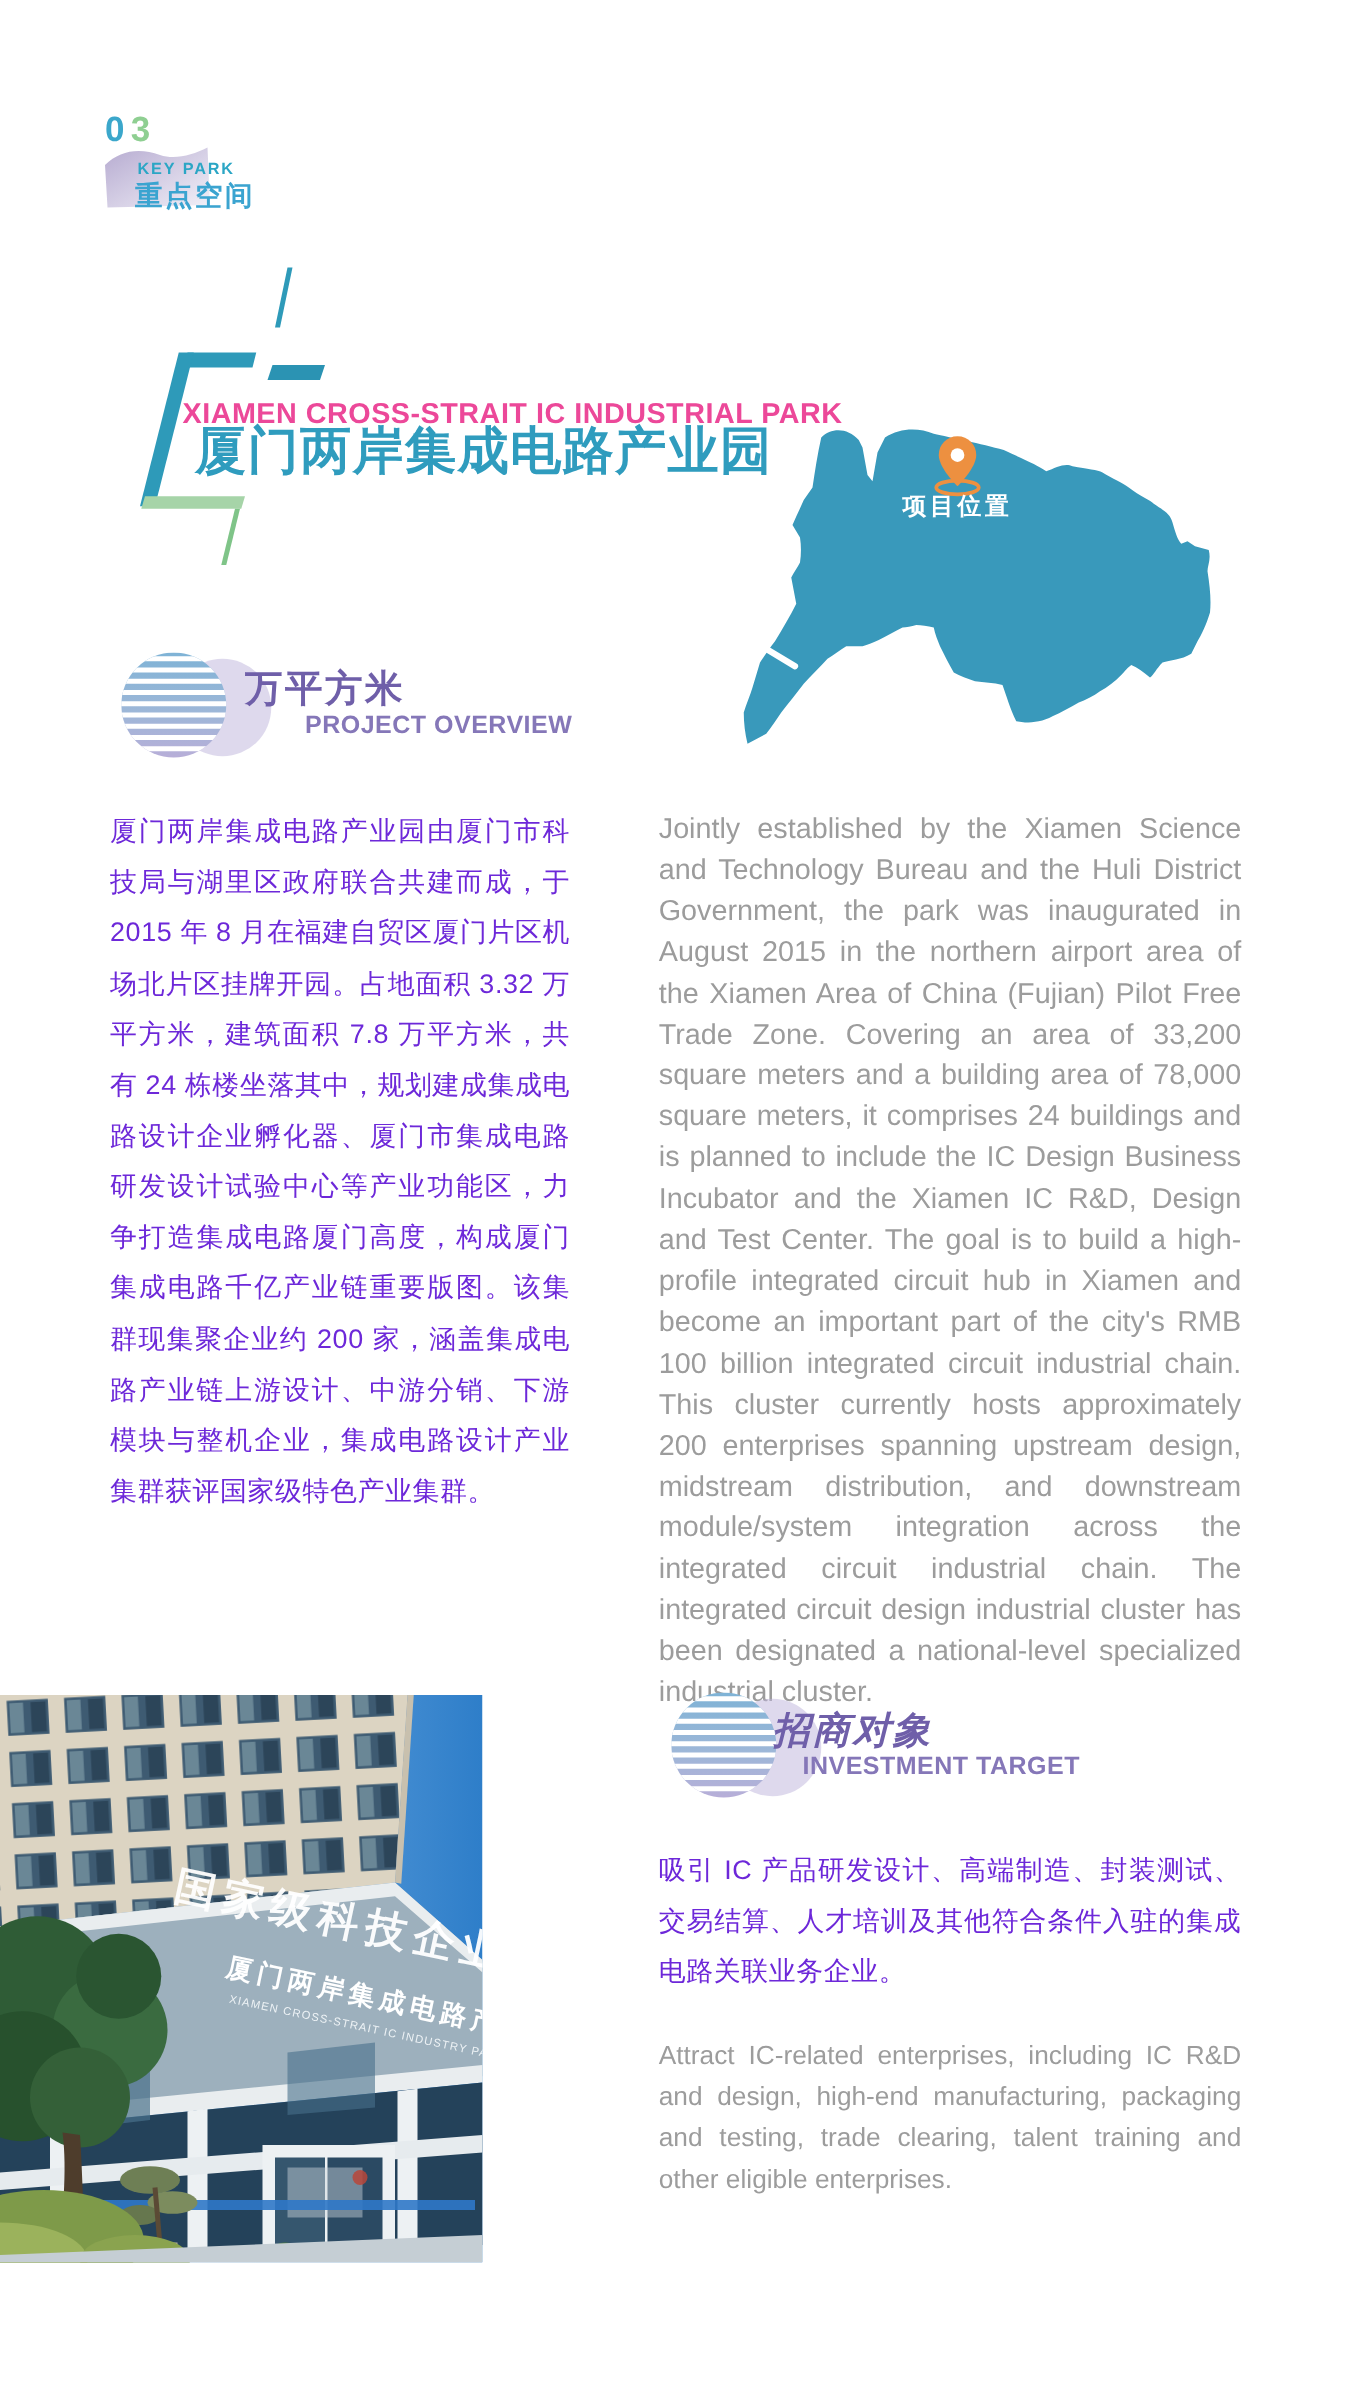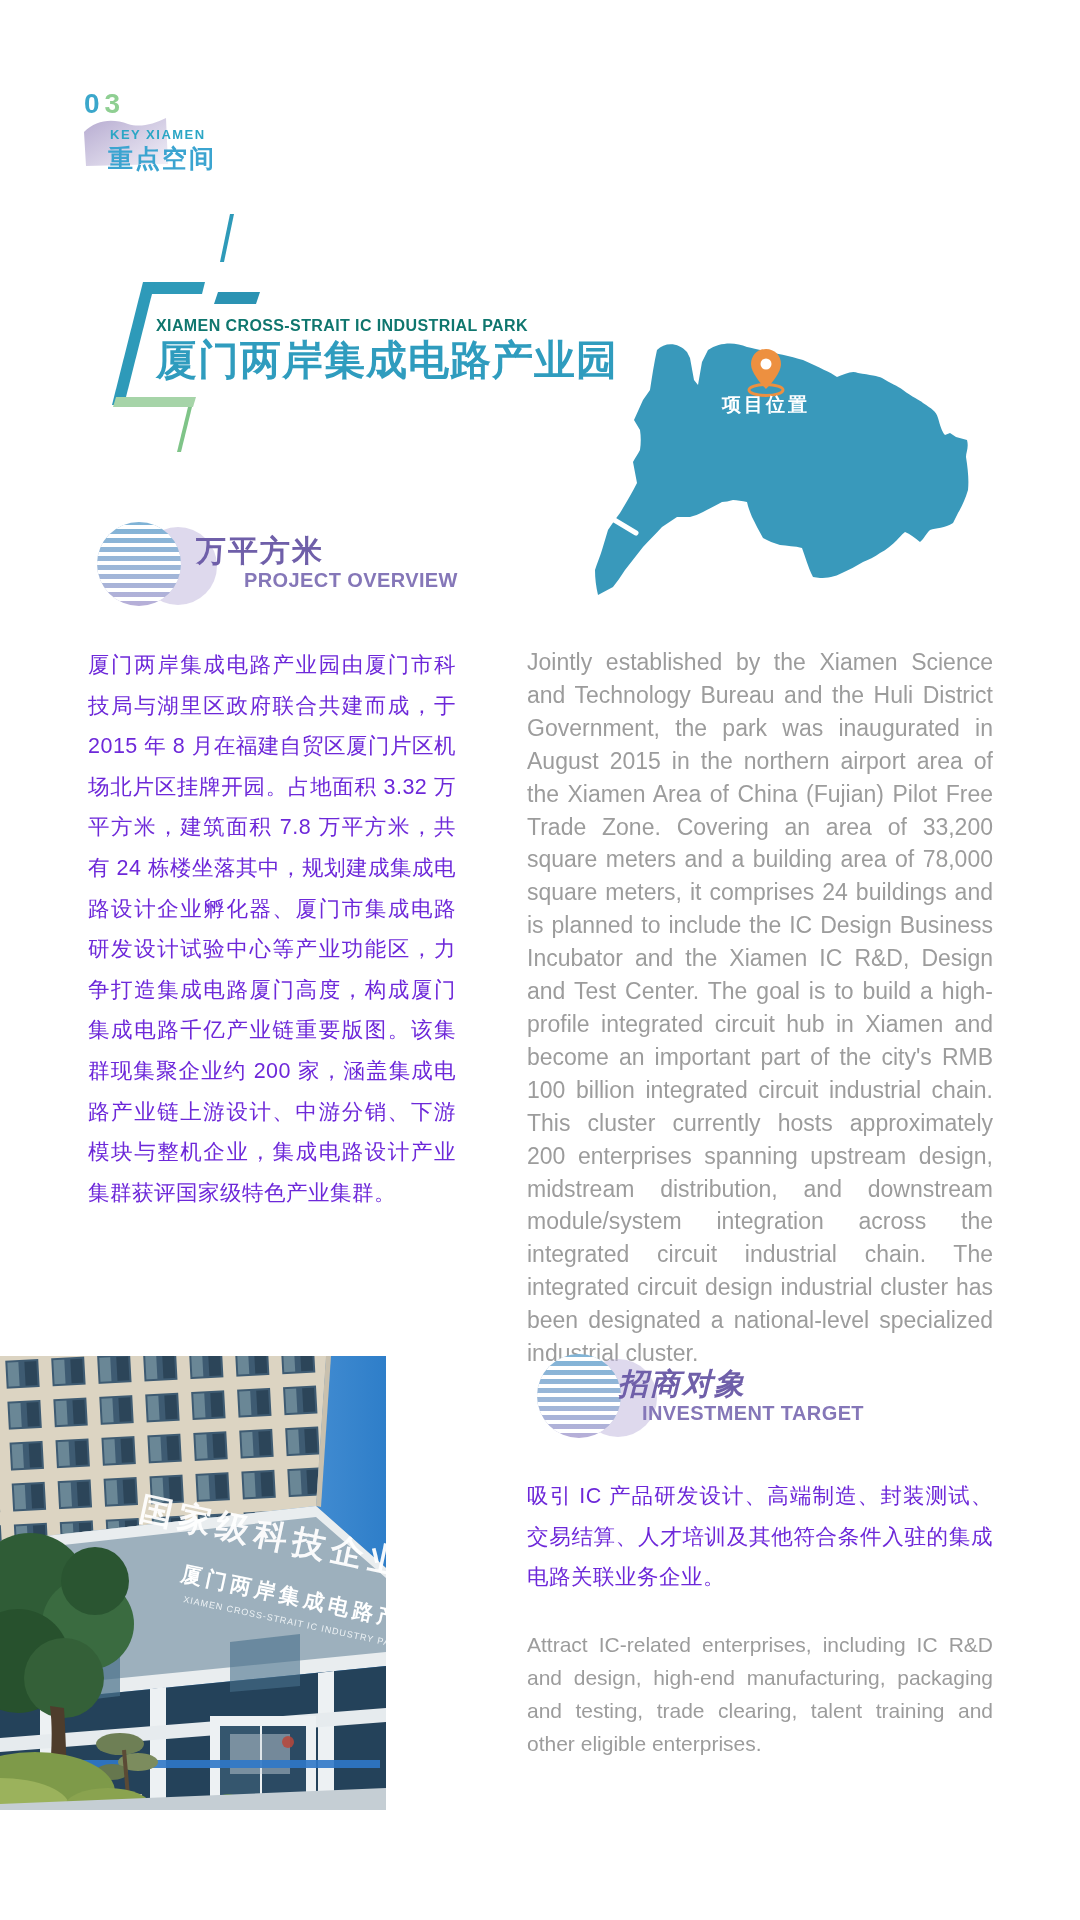--- a/index.html
+++ b/index.html
@@ -8,24 +8,24 @@
     width:1080px; height:1920px; position:relative; overflow:hidden;
     font-family:"Liberation Sans", sans-serif;
   }
   .abs { position:absolute; }
 
   
   .marker-num { left:84px; top:88px; font-size:28px; font-weight:bold; letter-spacing:5px; }
   .marker-num .d0 { color:#3BA7CB; }
   .marker-num .d3 { color:#8FCF92; }
   .marker-en { left:110px; top:127px; font-size:13px; font-weight:bold; color:#2BA6C5; letter-spacing:1.5px; }
-  .marker-zh { left:108px; top:142px; font-size:25px; font-weight:bold; color:#3BA4D0; letter-spacing:2px; }
-
-  
-  .title-en { left:156px; top:317px; font-size:16px; font-weight:bold; color:#0f766e; letter-spacing:0.4px; }
+  .marker-zh { left:108px; top:142px; font-size:22px; font-weight:bold; color:#3BA4D0; letter-spacing:2px; }
+
+  
+  .title-en { left:146px; top:317px; font-size:23px; font-weight:bold; color:#ec4899; letter-spacing:0.4px; }
   .title-zh { left:156px; top:333px; font-size:41px; font-weight:bold; color:#2F9CBE; letter-spacing:1px; }
 
   
   .sec-zh { font-size:30px; font-weight:bold; color:#6F5FA9; letter-spacing:2px; }
   .sec-en { font-size:20px; font-weight:bold; color:#8577B8; letter-spacing:0.4px;margin-left:48px; }
   .ov-zh { left:196px; top:531px; }
   .ov-en { left:196px; top:569px; }
   .inv-zh { left:618px; top:1364px;font-style:italic; }
   .inv-en { left:594px; top:1402px; }
 
@@ -53,21 +53,21 @@
     <linearGradient id="ribbonGrad" x1="0" y1="0" x2="1" y2="1">
       <stop offset="0" stop-color="#A99CC8"></stop>
       <stop offset="1" stop-color="#F0EEF7"></stop>
     </linearGradient>
   </defs>
   <path d="M2,26 C14,14 30,12 46,18 C58,22 72,18 84,12 L86,58 L4,60 Z" fill="url(#ribbonGrad)" opacity="0.85"></path>
 </svg>
 <div class="abs marker-num">
   <span class="d0">0</span><span class="d3">3</span>
 </div>
-<div class="abs marker-en">KEY XIAMEN</div>
+<div class="abs marker-en">KEY PARK</div>
 <div class="abs marker-zh">重点空间</div>
 
 <svg class="abs" style="left:95px; top:205px;" width="180" height="260" viewBox="0 0 180 260">
   <polygon points="135,9 139,9 129,57 125,57" fill="#2E9AB9"></polygon>
   <polygon points="55,77 110,77 107,89 52,89" fill="#2E9AB9"></polygon>
   <polygon points="123,87 165,87 161,99 119,99" fill="#2B93B3"></polygon>
   <polygon points="48,77 60,77 29,200 17,200" fill="#2E9AB9"></polygon>
   <polygon points="21,192 101,192 98,202 18,202" fill="#A6D4A8"></polygon>
   <polygon points="93,202 97,202 86,247 82,247" fill="#7FC488"></polygon>
 </svg>

